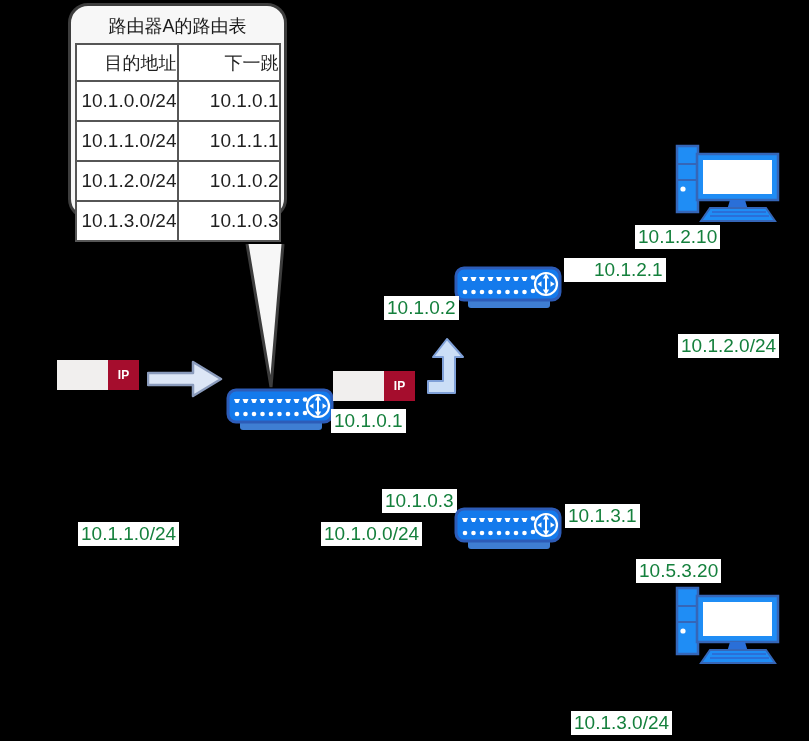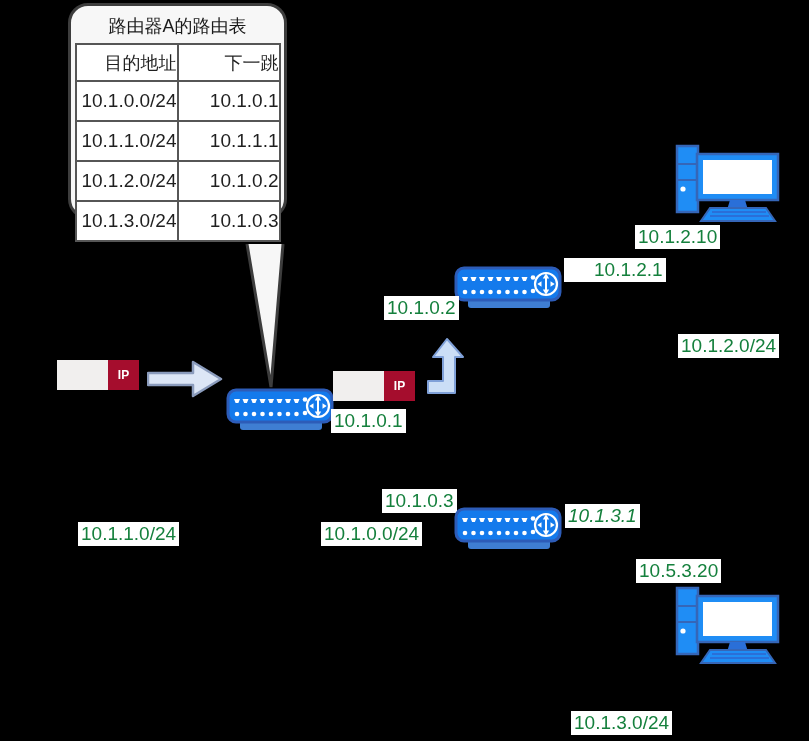--- a/index.html
+++ b/index.html
@@ -196,21 +196,21 @@
       <circle cx="79" cy="12.5" r="2.3"></circle>
         <circle cx="79" cy="26" r="2.3"></circle>
     </g>
     <circle cx="92" cy="19" r="11" fill="#147aec" stroke="#fff" stroke-width="2.2"></circle>
     <line x1="92" y1="12" x2="92" y2="26" stroke="#fff" stroke-width="2"></line>
     <polygon points="88.8,13.5 95.2,13.5 92,8.2" fill="#fff"></polygon>
     <polygon points="88.8,24.5 95.2,24.5 92,29.8" fill="#fff"></polygon>
     <polygon points="87.5,16.2 87.5,21.8 83.3,19" fill="#fff"></polygon>
     <polygon points="96.5,16.2 96.5,21.8 100.7,19" fill="#fff"></polygon>
   </svg>
-  <span class="lbl" style="left:565px; top:504px;font-style:italic;">10.1.3.1</span>
+  <span class="lbl" style="left:565px; top:504px;">10.1.3.1</span>
 
   <span class="lbl" style="left:78px; top:522px;">10.1.1.0/24</span>
   <span class="lbl" style="left:321px; top:522px;">10.1.0.0/24</span>
 
   <span class="lbl" style="left:636px; top:559px;">10.5.3.20</span>
   <svg class="abs" style="left:674px; top:586px;" width="106" height="80" viewBox="0 0 106 80">
     <rect x="3" y="2" width="21" height="66" fill="#1f8df5" stroke="#3566b8" stroke-width="2.5"></rect>
     <line x1="3" y1="20" x2="24" y2="20" stroke="#3566b8" stroke-width="2"></line>
     <line x1="3" y1="36" x2="24" y2="36" stroke="#3566b8" stroke-width="2"></line>
     <circle cx="9" cy="45" r="2.6" fill="#fff"></circle>

